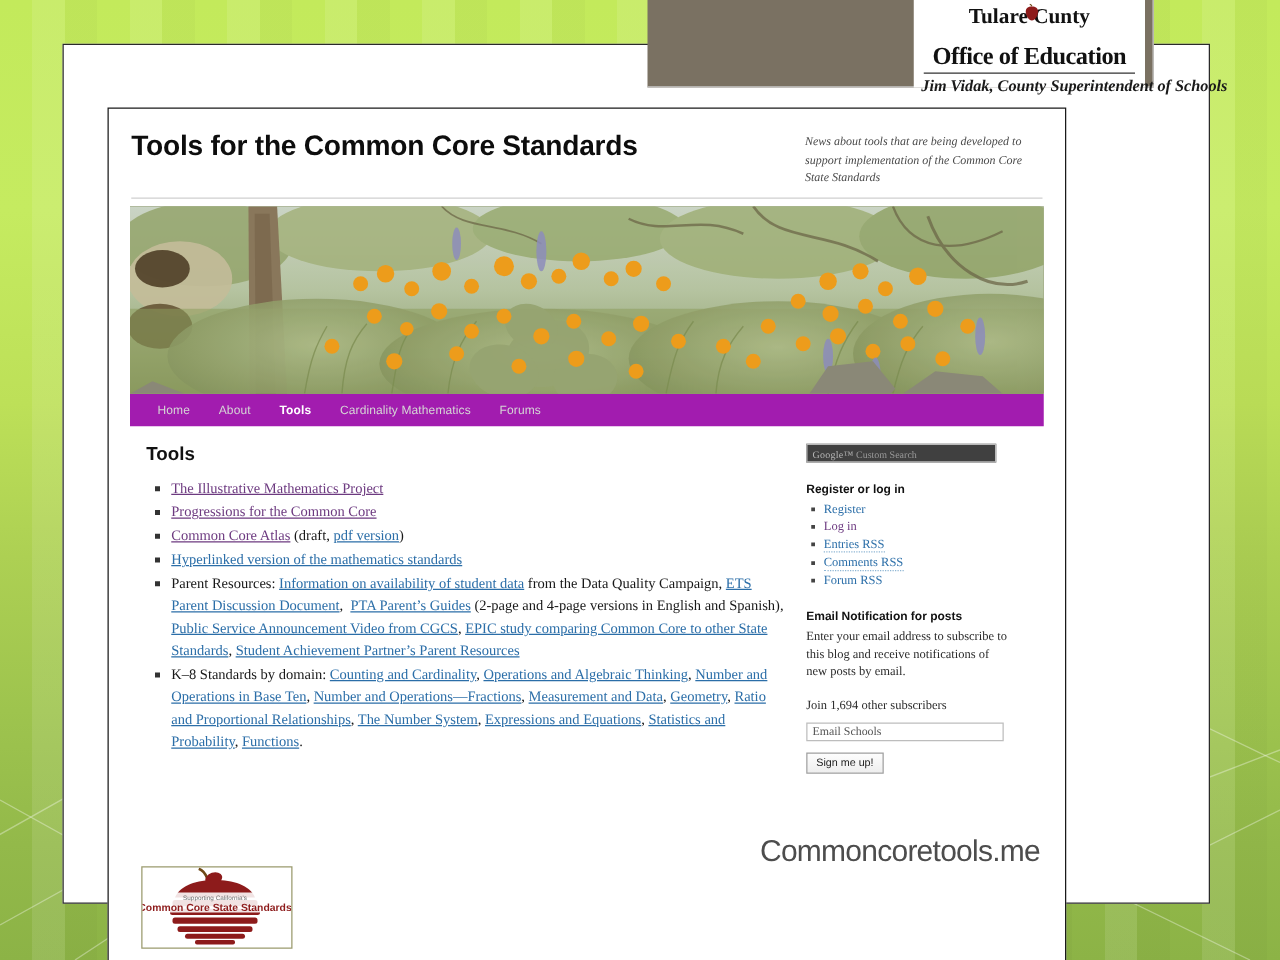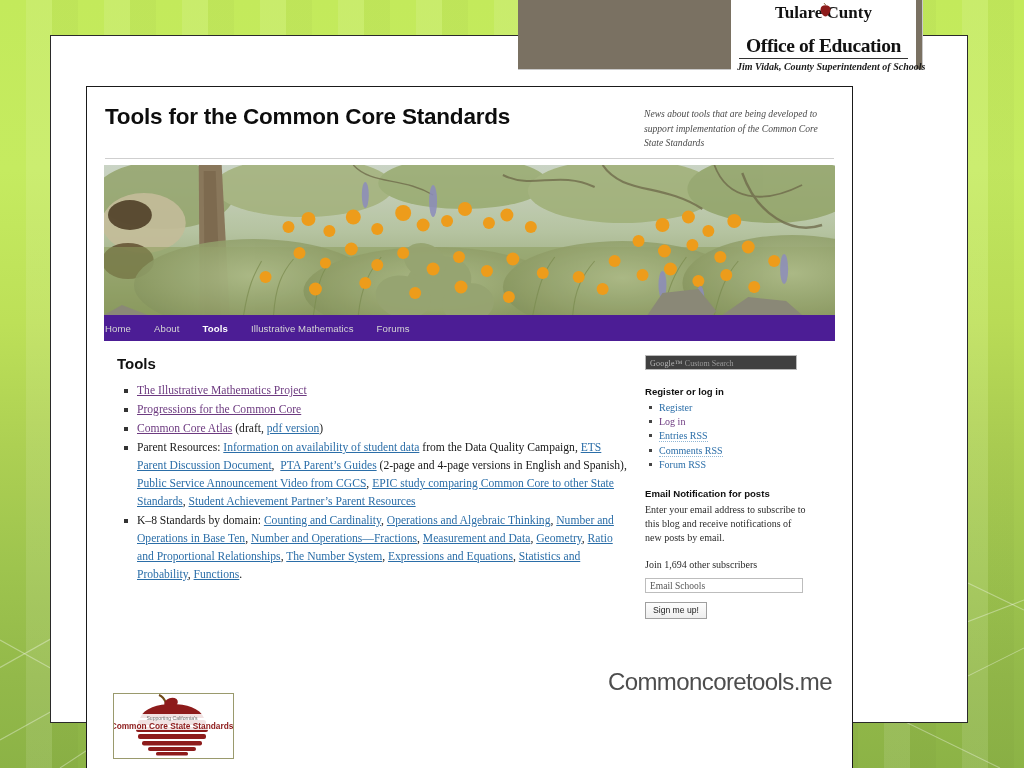--- a/index.html
+++ b/index.html
@@ -96,24 +96,24 @@
     height: 150px;
     overflow: hidden;
     background: #7d8a5a;
   }
   .banner svg { display:block; width: 100%; height: 100%; }
 
   
   .navbar {
     margin: 0 17px;
     height: 26px;
-    background: #4c1d95;
+    background: #a21caf;
     display: flex;
     align-items: center;
-    padding-left: 1px;
+    padding-left: 22px;
     box-sizing: border-box;
   }
   .navbar a {
     color: #d5d5d5;
     font-size: 9.6px;
     text-decoration: none;
     margin-right: 23px;
     white-space: nowrap;
     letter-spacing: 0.1px;
   }
@@ -269,21 +269,21 @@
     white-space: nowrap;
     margin-top: 14px;
   }
   #tcoe .t1 { font-size: 17px; margin-top: 2px; }
   #tcoe .t2 { font-size: 19.5px; letter-spacing: -0.4px; }
   #tcoe .rule { height:1px; background:#333; margin: 2px 2px 2px 2px; }
   #tcoe .t3 {
     font-family: "Liberation Serif", serif;
     font-style: italic;
     font-weight: bold;
-    font-size: 10px;
+    font-size: 13px;
     color: #1a1a1a;
     text-align: center;
     white-space: nowrap;
   }
   #tcoe .apple {
     position: absolute;
     left: 88px; top: 3px;
     width: 13px; height: 14px;
   }
 
@@ -465,32 +465,33 @@
             <path d="M0 150 L18 140 L44 150 Z"></path>
           </g>
           <rect x="0" y="0" width="733" height="150" fill="#000" opacity="0.02"></rect>
         </svg>
       </div>
 
       <div class="navbar">
         <a>Home</a>
         <a>About</a>
         <a class="current">Tools</a>
-        <a>Illustrative Mathematics</a>
+        <a>Cardinality Mathematics</a>
         <a>Forums</a>
       </div>
 
       <div class="site-body">
 
         <div class="col-main">
           <h2 class="post-title">Tools</h2>
           <ul class="tools-list" id="tools-list">
               <li><a class="vis">The Illustrative Mathematics Project</a></li>
               <li><a class="vis">Progressions for the Common Core</a></li>
               <li><a class="vis">Common Core Atlas</a><span> (draft, </span><a class="lnk">pdf version</a><span>)</span></li>
+              <li><a class="lnk">Hyperlinked version of the mathematics standards</a></li>
               <li><span>Parent Resources: </span><a class="lnk">Information on availability of student data</a><span> from the Data Quality Campaign, </span><a class="lnk">ETS Parent Discussion Document</a><span>,&nbsp; </span><a class="lnk">PTA Parent’s Guides</a><span> (2-page and 4-page versions in English and Spanish), </span><a class="lnk">Public Service Announcement Video from CGCS</a><span>, </span><a class="lnk">EPIC study comparing Common Core to other State Standards</a><span>, </span><a class="lnk">Student Achievement Partner’s Parent Resources</a></li>
               <li><span>K–8 Standards by domain: </span><a class="lnk">Counting and Cardinality</a><span>, </span><a class="lnk">Operations and Algebraic Thinking</a><span>, </span><a class="lnk">Number and Operations in Base Ten</a><span>, </span><a class="lnk">Number and Operations—Fractions</a><span>, </span><a class="lnk">Measurement and Data</a><span>, </span><a class="lnk">Geometry</a><span>, </span><a class="lnk">Ratio and Proportional Relationships</a><span>, </span><a class="lnk">The Number System</a><span>, </span><a class="lnk">Expressions and Equations</a><span>, </span><a class="lnk">Statistics and Probability</a><span>, </span><a class="lnk">Functions</a><span>.</span></li>
             </ul>
         </div>
 
         <div class="col-side">
 
           <div class="search-box">
             <span class="g">Google™</span>
             <span>Custom Search</span>

